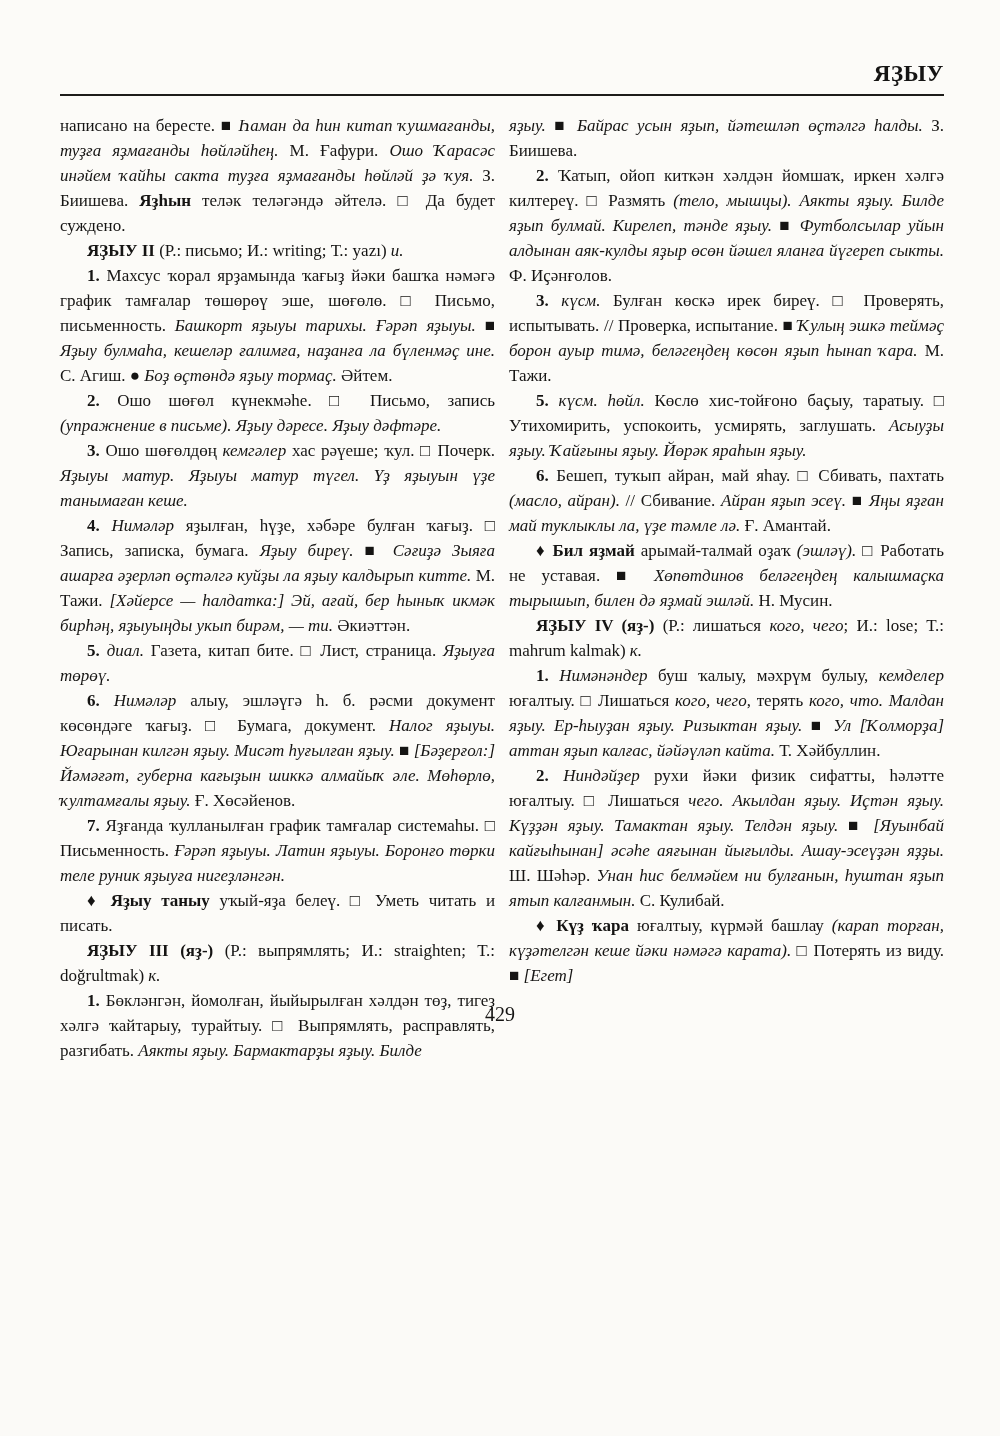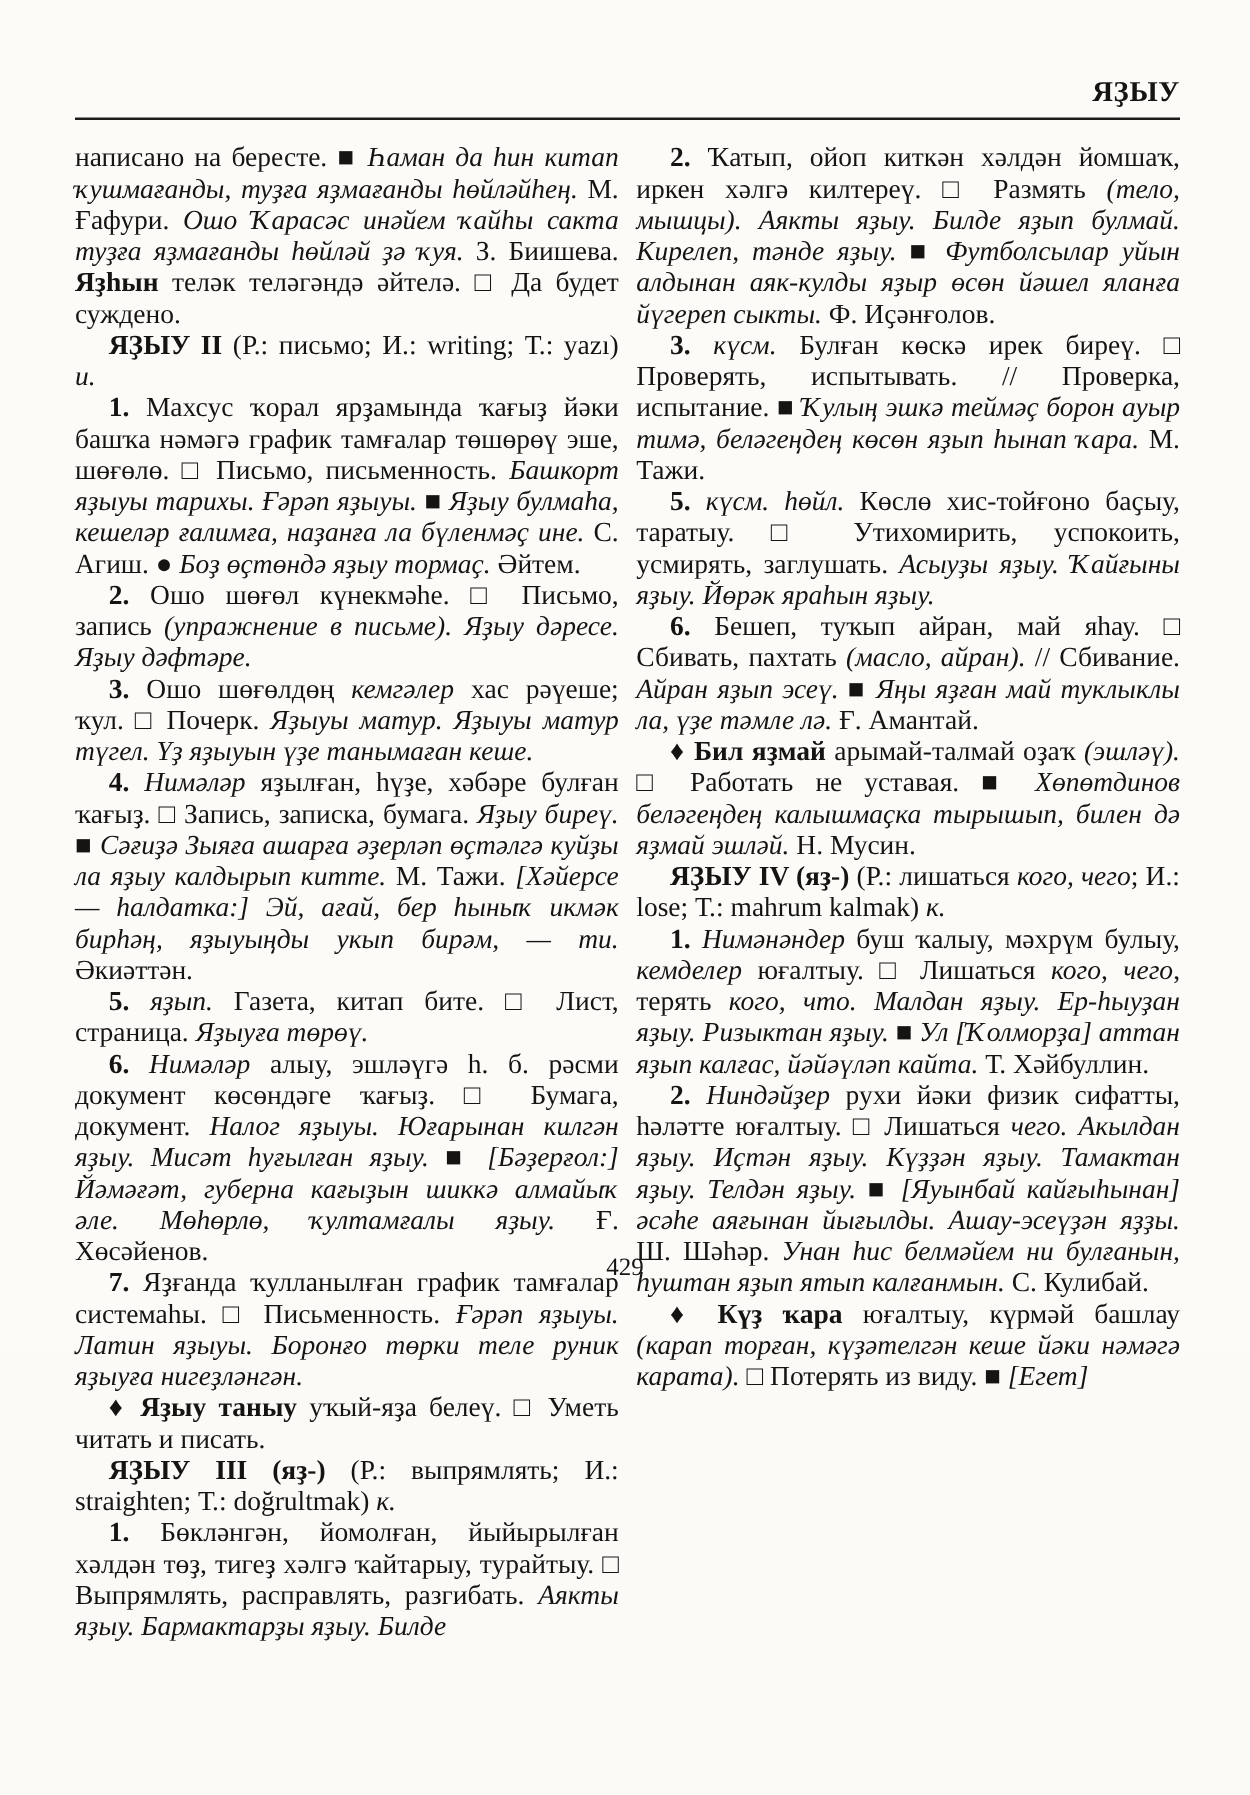--- a/index.html
+++ b/index.html
@@ -30,21 +30,21 @@
   }
   .columns {
     display:flex;
     gap:14px;
     margin-top:17px;
   }
   .col {
     flex:1;
     min-width:0;
     text-align:justify;
-    font-size:22px;
+    font-size:17px;
     line-height:25px;
   }
   .col p {
     margin:0;
     text-indent:27px;
   }
   .col p.noindent { text-indent:0; }
   .col span.b { font-weight:700; }
   .col span.i { font-style:italic; }
   .page-number {
@@ -63,28 +63,29 @@
   <div class="running-head">ЯҘЫУ</div>
   <hr class="head-rule">
   <div class="columns">
     <div class="col">
         <p class="noindent"><span>написано на бересте. ■ </span><span class="i">Һаман да һин китап ҡушмағанды, туҙға яҙмағанды һөйләйһең. </span><span>М. Ғафури. </span><span class="i">Ошо Ҡарасәс инәйем ҡайһы сакта туҙға яҙмағанды һөйләй ҙә ҡуя. </span><span>З. Биишева. </span><span class="b">Яҙһын </span><span>теләк теләгәндә әйтелә. □ Да будет суждено.</span></p>
         <p><span class="b">ЯҘЫУ II </span><span>(Р.: письмо; И.: writing; Т.: yazı) </span><span class="i">и.</span></p>
         <p><span class="b">1. </span><span>Махсус ҡорал ярҙамында ҡағыҙ йәки башҡа нәмәгә график тамғалар төшөрөү эше, шөғөлө. □ Письмо, письменность. </span><span class="i">Башкорт яҙыуы тарихы. Ғәрәп яҙыуы. </span><span>■ </span><span class="i">Яҙыу булмаһа, кешеләр ғалимға, наҙанға ла бүленмәҫ ине. </span><span>С. Агиш. ● </span><span class="i">Боҙ өҫтөндә яҙыу тормаҫ. </span><span>Әйтем.</span></p>
         <p><span class="b">2. </span><span>Ошо шөғөл күнекмәһе. □ Письмо, запись </span><span class="i">(упражнение в письме). Яҙыу дәресе. Яҙыу дәфтәре.</span></p>
         <p><span class="b">3. </span><span>Ошо шөғөлдөң </span><span class="i">кемгәлер </span><span>хас рәүеше; ҡул. □ Почерк. </span><span class="i">Яҙыуы матур. Яҙыуы матур түгел. Үҙ яҙыуын үҙе танымаған кеше.</span></p>
         <p><span class="b">4. </span><span class="i">Нимәләр </span><span>яҙылған, һүҙе, хәбәре булған ҡағыҙ. □ Запись, записка, бумага. </span><span class="i">Яҙыу биреү. </span><span>■ </span><span class="i">Сәғиҙә Зыяға ашарға әҙерләп өҫтәлгә куйҙы ла яҙыу калдырып китте. </span><span>М. Тажи. </span><span class="i">[Хәйерсе — һалдатка:] Эй, ағай, бер һыныҡ икмәк бирһәң, яҙыуыңды укып бирәм, — ти. </span><span>Әкиәттән.</span></p>
-        <p><span class="b">5. </span><span class="i">яҙып. </span><span>Газета, китап бите. □ Лист, страница. </span><span class="i">Яҙыуға төрөү.</span></p>
+        <p><span class="b">5. </span><span class="i">диал. </span><span>Газета, китап бите. □ Лист, страница. </span><span class="i">Яҙыуға төрөү.</span></p>
         <p><span class="b">6. </span><span class="i">Нимәләр </span><span>алыу, эшләүгә һ. б. рәсми документ көсөндәге ҡағыҙ. □ Бумага, документ. </span><span class="i">Налог яҙыуы. Юғарынан килгән яҙыу. Мисәт һуғылған яҙыу. </span><span>■ </span><span class="i">[Бәҙерғол:] Йәмәғәт, губерна кағыҙын шиккә алмайыҡ әле. Мөһөрлө, ҡултамғалы яҙыу. </span><span>Ғ. Хөсәйенов.</span></p>
         <p><span class="b">7. </span><span>Яҙғанда ҡулланылған график тамғалар системаһы. □ Письменность. </span><span class="i">Ғәрәп яҙыуы. Латин яҙыуы. Боронғо төрки теле руник яҙыуға нигеҙләнгән.</span></p>
         <p><span>♦ </span><span class="b">Яҙыу таныу </span><span>уҡый-яҙа белеү. □ Уметь читать и писать.</span></p>
         <p><span class="b">ЯҘЫУ III (яҙ-) </span><span>(Р.: выпрямлять; И.: straighten; Т.: doğrultmak) </span><span class="i">к.</span></p>
         <p><span class="b">1. </span><span>Бөкләнгән, йомолған, йыйырылған хәлдән төҙ, тигеҙ хәлгә ҡайтарыу, турайтыу. □ Выпрямлять, расправлять, разгибать. </span><span class="i">Аякты яҙыу. Бармактарҙы яҙыу. Билде</span></p>
       </div>
     <div class="col">
+        <p class="noindent"><span class="i">яҙыу. </span><span>■ </span><span class="i">Байрас усын яҙып, йәтешләп өҫтәлгә һалды. </span><span>З. Биишева.</span></p>
         <p><span class="b">2. </span><span>Ҡатып, ойоп киткән хәлдән йомшаҡ, иркен хәлгә килтереү. □ Размять </span><span class="i">(тело, мышцы). Аякты яҙыу. Билде яҙып булмай. Кирелеп, тәнде яҙыу. </span><span>■ </span><span class="i">Футболсылар уйын алдынан аяк-кулды яҙыр өсөн йәшел яланға йүгереп сыкты. </span><span>Ф. Иҫәнғолов.</span></p>
         <p><span class="b">3. </span><span class="i">күсм. </span><span>Булған көскә ирек биреү. □ Проверять, испытывать. // Проверка, испытание. ■ </span><span class="i">Ҡулың эшкә теймәҫ борон ауыр тимә, беләгеңдең көсөн яҙып һынап ҡара. </span><span>М. Тажи.</span></p>
         <p><span class="b">5. </span><span class="i">күсм. һөйл. </span><span>Көслө хис-тойғоно баҫыу, таратыу. □ Утихомирить, успокоить, усмирять, заглушать. </span><span class="i">Асыуҙы яҙыу. Ҡайғыны яҙыу. Йөрәк яраһын яҙыу.</span></p>
         <p><span class="b">6. </span><span>Бешеп, туҡып айран, май яһау. □ Сбивать, пахтать </span><span class="i">(масло, айран). </span><span>// Сбивание. </span><span class="i">Айран яҙып эсеү. </span><span>■ </span><span class="i">Яңы яҙған май туклыклы ла, үҙе тәмле лә. </span><span>Ғ. Амантай.</span></p>
         <p><span>♦ </span><span class="b">Бил яҙмай </span><span>арымай-талмай оҙаҡ </span><span class="i">(эшләү). </span><span>□ Работать не уставая. ■ </span><span class="i">Хөпөтдинов беләгеңдең калышмаҫка тырышып, билен дә яҙмай эшләй. </span><span>Н. Мусин.</span></p>
         <p><span class="b">ЯҘЫУ IV (яҙ-) </span><span>(Р.: лишаться </span><span class="i">кого, чего</span><span>; И.: lose; Т.: mahrum kalmak) </span><span class="i">к.</span></p>
         <p><span class="b">1. </span><span class="i">Нимәнәндер </span><span>буш ҡалыу, мәхрүм булыу, </span><span class="i">кемделер </span><span>юғалтыу. □ Лишаться </span><span class="i">кого, чего</span><span>, терять </span><span class="i">кого, что. Малдан яҙыу. Ер-һыуҙан яҙыу. Ризыктан яҙыу. </span><span>■ </span><span class="i">Ул [Ҡолморҙа] аттан яҙып калғас, йәйәүләп кайта. </span><span>Т. Хәйбуллин.</span></p>
         <p><span class="b">2. </span><span class="i">Ниндәйҙер </span><span>рухи йәки физик сифатты, һәләтте юғалтыу. □ Лишаться </span><span class="i">чего. Акылдан яҙыу. Иҫтән яҙыу. Күҙҙән яҙыу. Тамактан яҙыу. Телдән яҙыу. </span><span>■ </span><span class="i">[Яуынбай кайғыһынан] әсәһе аяғынан йығылды. Ашау-эсеүҙән яҙҙы. </span><span>Ш. Шәһәр. </span><span class="i">Унан һис белмәйем ни булғанын, һуштан яҙып ятып калғанмын. </span><span>С. Кулибай.</span></p>
         <p><span>♦ </span><span class="b">Күҙ ҡара </span><span>юғалтыу, күрмәй башлау </span><span class="i">(карап торған, күҙәтелгән кеше йәки нәмәгә карата). </span><span>□ Потерять из виду. ■ </span><span class="i">[Егет]</span></p>
       </div>

